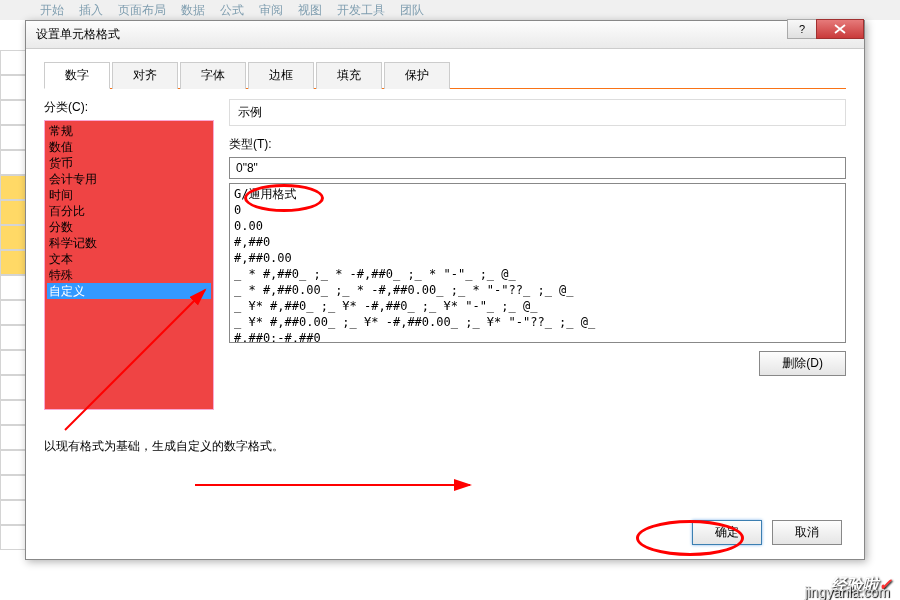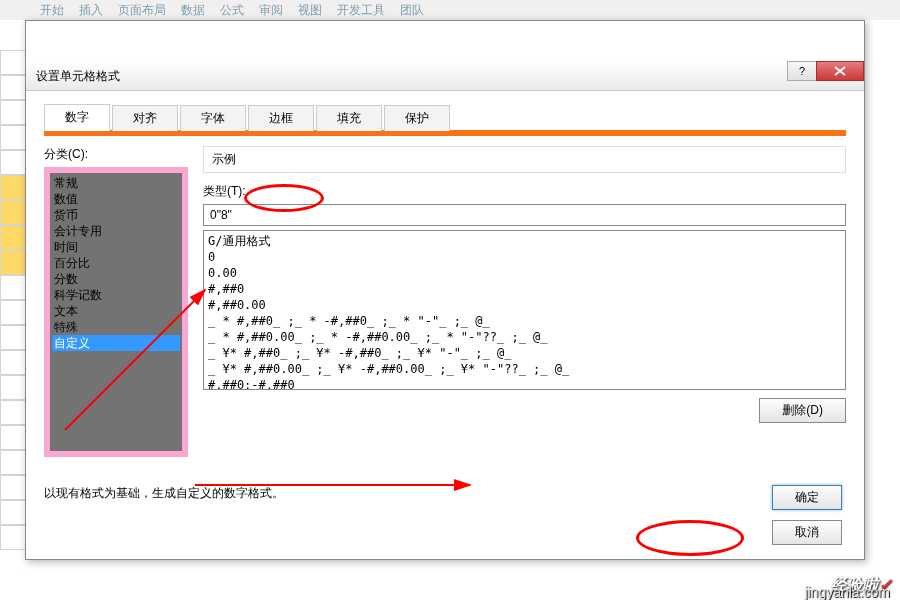--- a/index.html
+++ b/index.html
@@ -48,21 +48,20 @@
       box-shadow: 2px 2px 8px rgba(0,0,0,0.3);
     }
     .titlebar {
       height: 28px;
       background: linear-gradient(#fdfdfd, #eaeaea);
       border-bottom: 1px solid #ccc;
       display: flex;
       align-items: center;
       padding-left: 10px;
       position: relative;
-      margin-top: 42px;
     }
     .titlebar-buttons {
       position: absolute;
       right: 0; top: -2px;
       display: flex;
     }
     .titlebar-btn {
       width: 30px; height: 20px;
       display: flex; align-items: center; justify-content: center;
       font-size: 11px;
@@ -75,49 +74,48 @@
       background: linear-gradient(#e67a7a, #c93a3a);
       color: #fff;
       border-color: #a03030;
       border-top-right-radius: 0;
     }
     .dialog-body {
       padding: 12px 18px;
     }
     .tabs {
       display: flex;
-      border-bottom: 6px solid #f97316;
-      align-items: flex-end;
+      border-bottom: 1px solid #f97316;
     }
     .tab {
       padding: 4px 20px;
       border: 1px solid #ccc;
       border-bottom: none;
       background: #f3f3f3;
       margin-right: 2px;
       position: relative;
       top: 1px;
     }
     .tab.active {
       background: #fff;
       border-bottom: 1px solid #fff;
     }
     .content {
       padding: 10px 0;
       display: flex;
       gap: 15px;
     }
-    .left-col { width: 144px; }
+    .left-col { width: 170px; }
     .right-col { flex: 1; }
     .label { margin-bottom: 4px; }
     .category-list {
-      border: 6px solid #f9a8d4;
+      border: 1px solid #f9a8d4;
       height: 290px;
       overflow-y: auto;
-      background: #737373;
+      background: #ef4444;
       padding: 2px;
       position: relative;
     }
     .category-list::-webkit-scrollbar { width: 16px; }
     .category-list::-webkit-scrollbar-track { background: #f0f0f0; }
     .category-list::-webkit-scrollbar-thumb { background: #c0c0c0; border: 1px solid #999; }
     .cat-item {
       padding: 0 2px;
       line-height: 16px;
       cursor: default;
@@ -171,21 +169,20 @@
     }
     .hint {
       margin-top: 18px;
     }
     .dialog-footer {
       position: absolute;
       bottom: 14px;
       right: 22px;
       display: flex;
       gap: 10px;
-      flex-direction: column;
     }
     .annotation-ellipse {
       position: absolute;
       border: 3px solid #ff0000;
       border-radius: 50%;
       pointer-events: none;
     }
     .arrow-svg {
       position: absolute;
       pointer-events: none;

